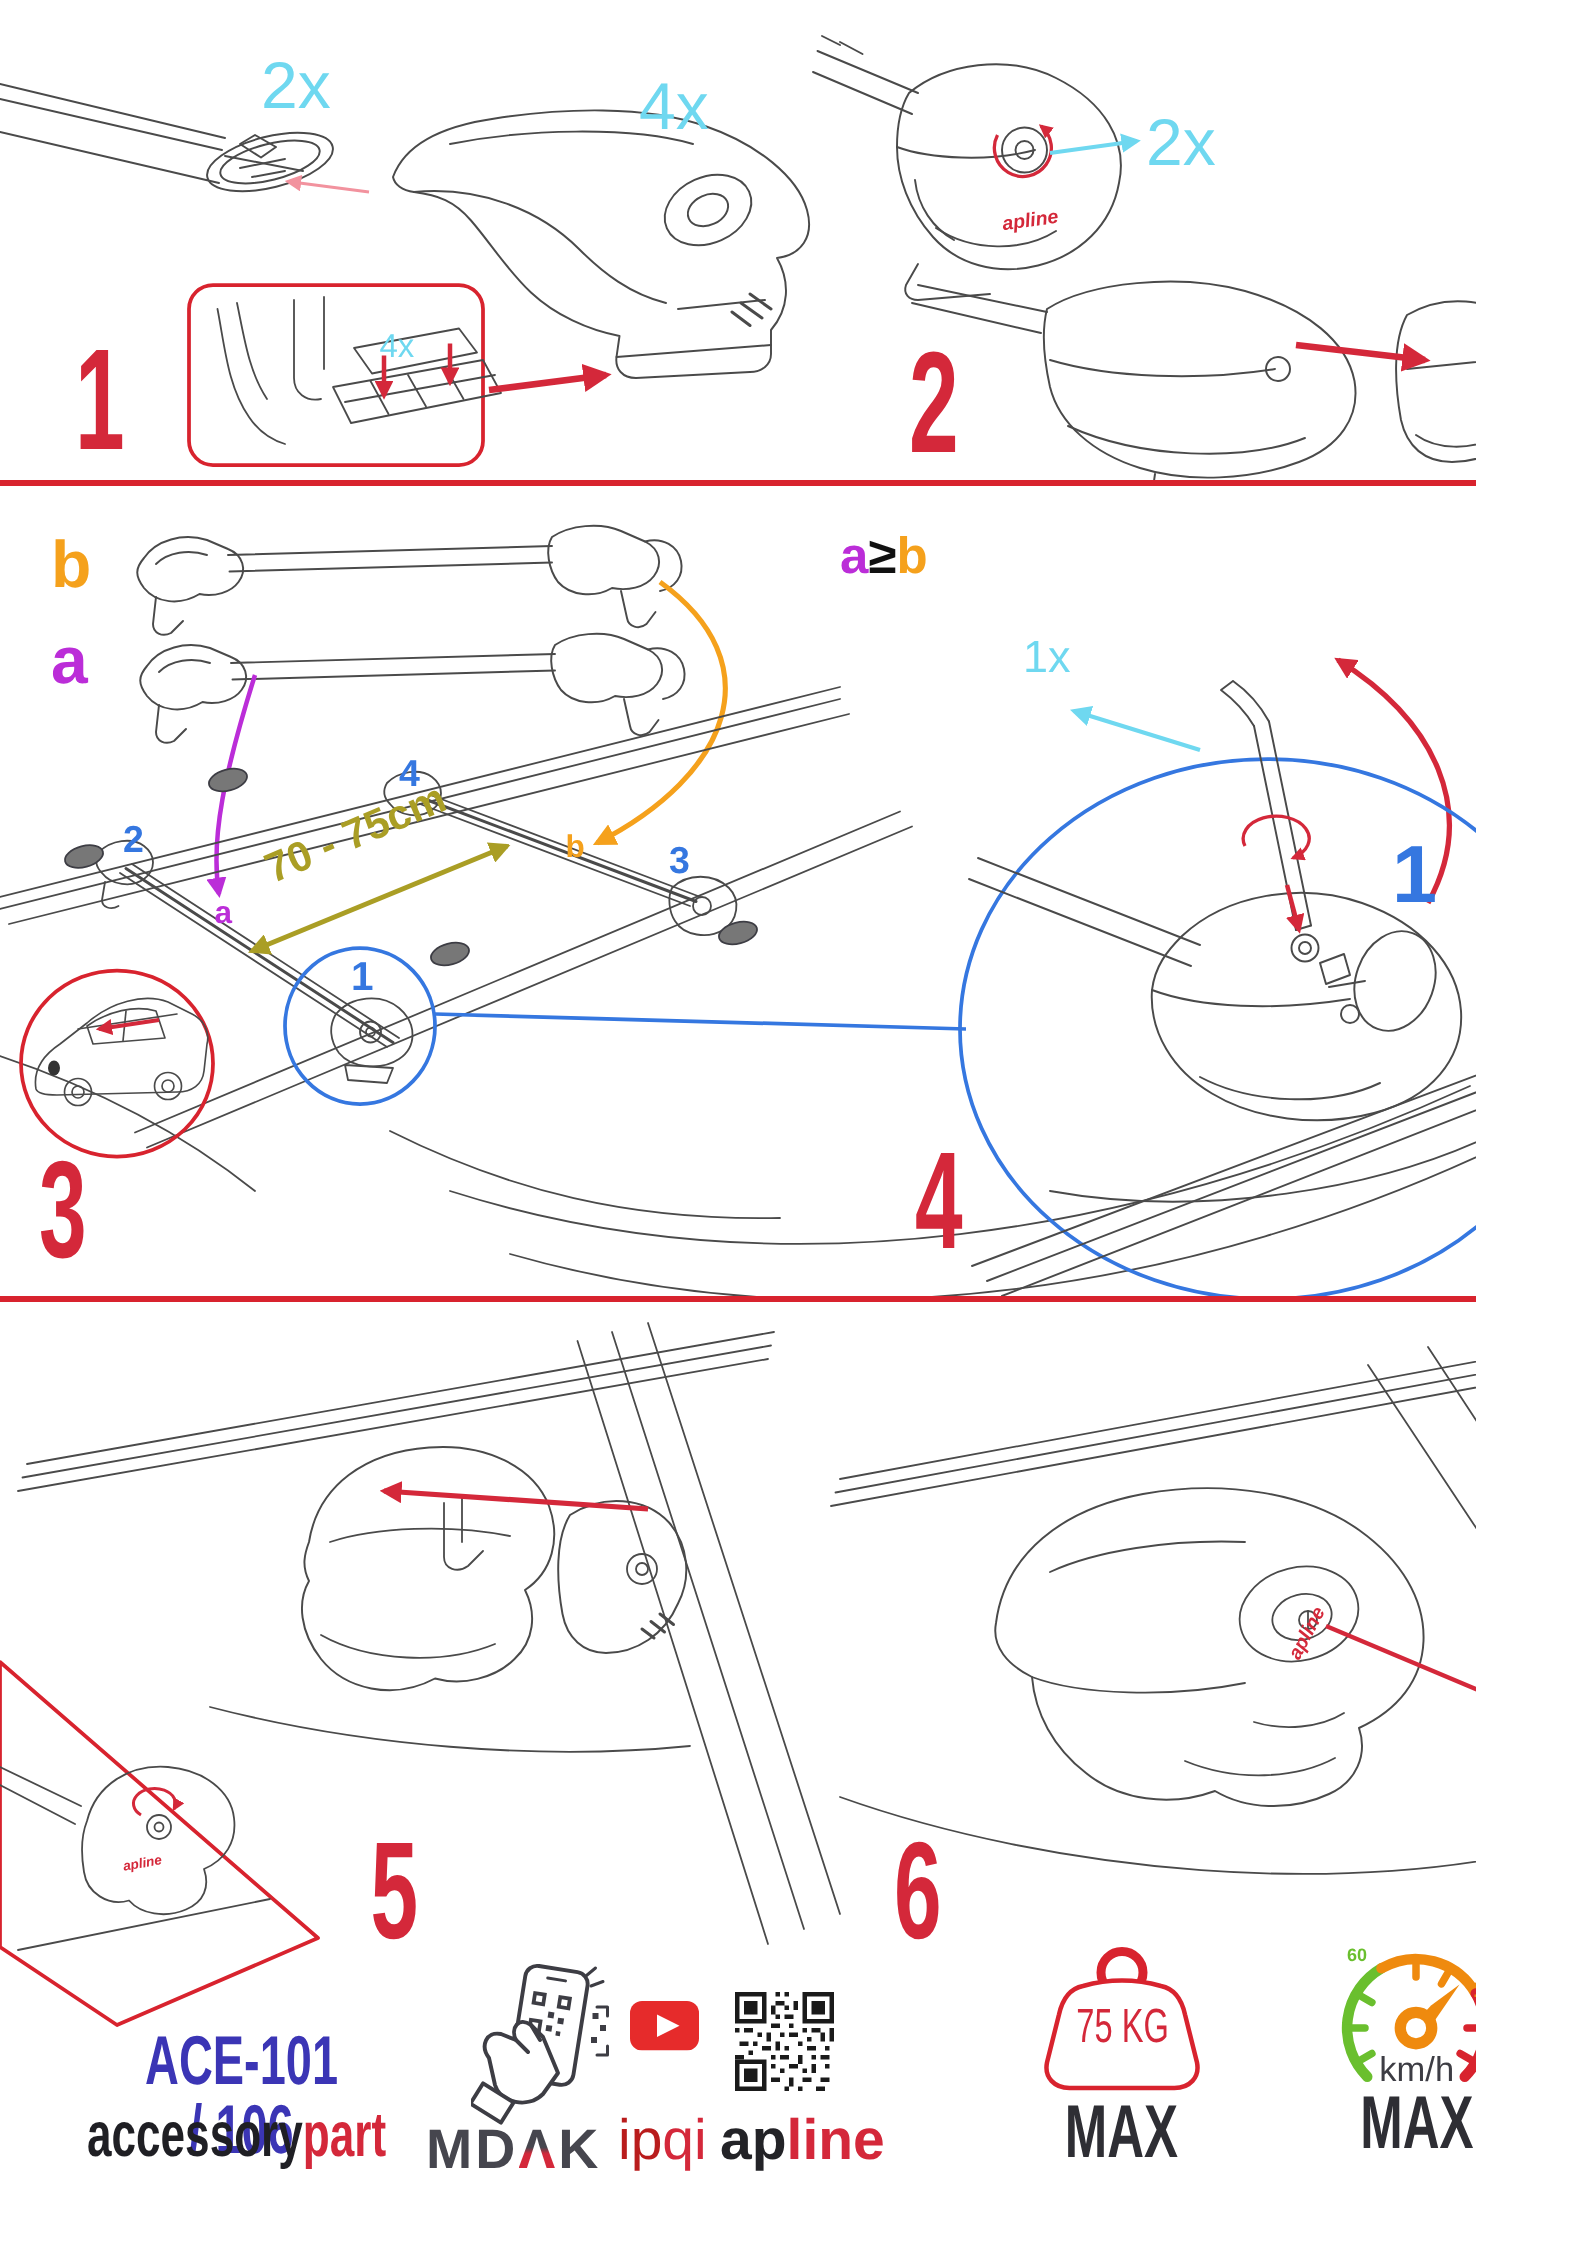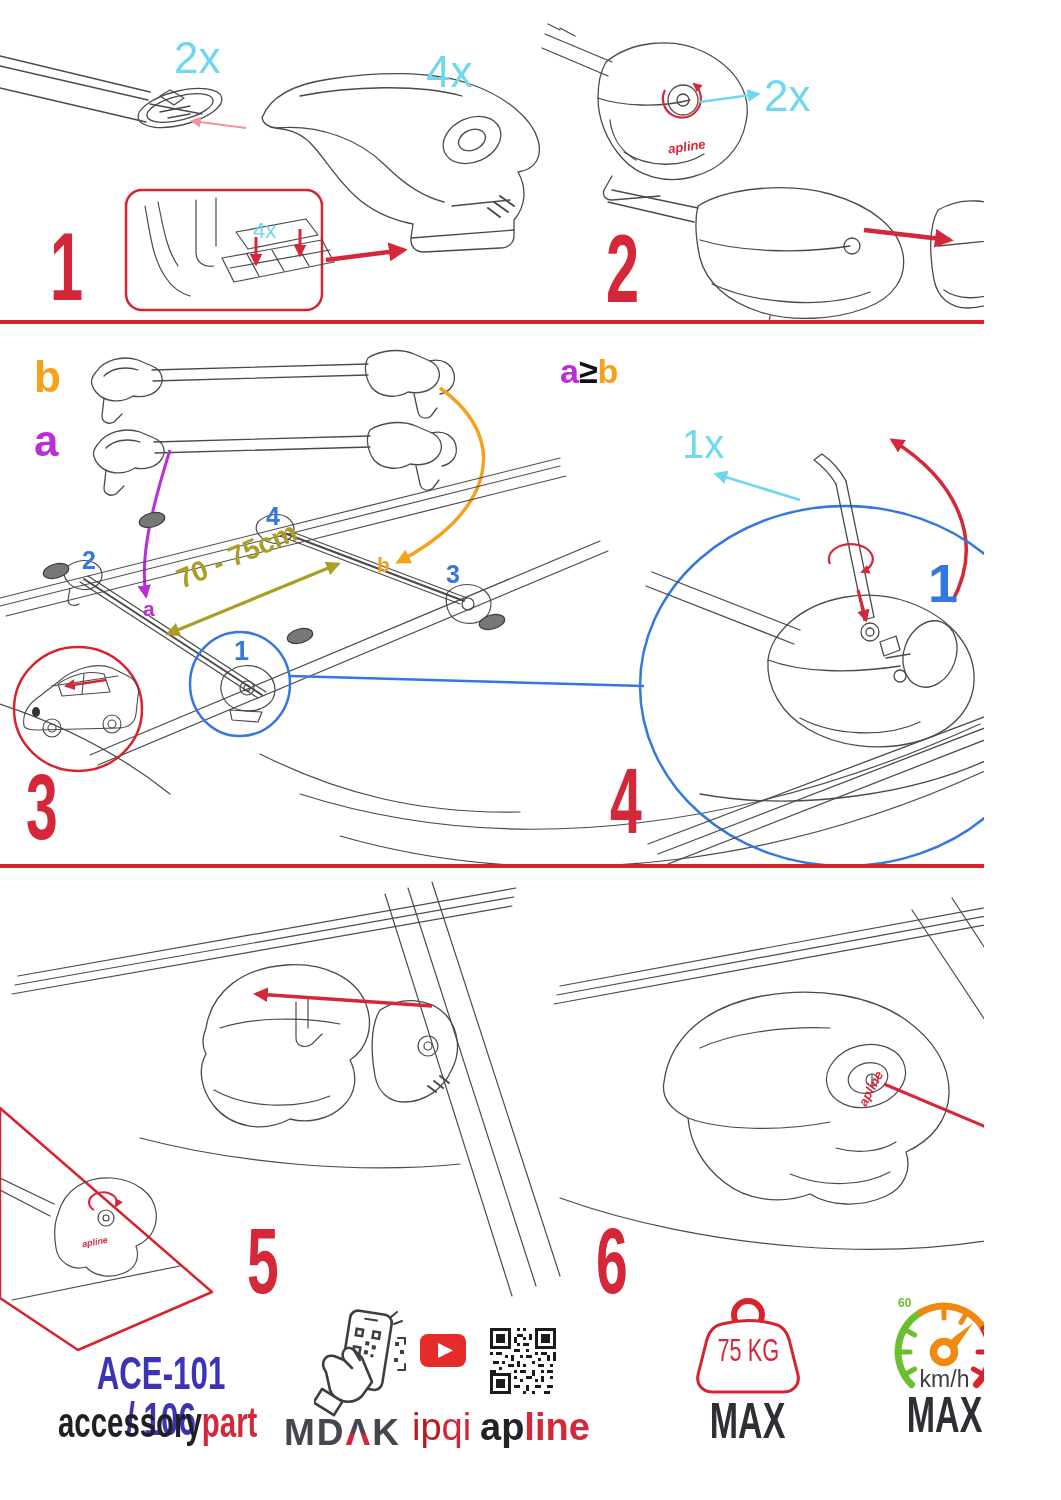--- a/index.html
+++ b/index.html
@@ -253,21 +253,21 @@
   <div class="bluelab" style="left:446px;top:562px;font-size:25px">3</div>
   <div class="bluelab" style="left:234px;top:638px;font-size:27px">1</div>
   <div class="abs" style="left:143px;top:597px;font-size:21px;font-weight:700;color:var(--purple)">a</div>
   <div class="abs" style="left:377px;top:553px;font-size:21px;font-weight:700;color:var(--orange)">b</div>
   <div class="abs" style="left:172px;top:566px;font-size:28px;font-weight:700;color:var(--olive);transform:rotate(-23deg);transform-origin:left top">70 - 75cm</div>
   <div class="num" style="left:26px;top:766px;font-size:92px"><span class="sx">3</span></div>
 
   <div class="cond-row" style="left:560px;top:354px">
     <span style="color:var(--purple)">a</span><span style="color:#111">≥</span><span style="color:var(--orange)">b</span>
   </div>
-  <div class="qty" style="left:682px;top:424px;font-size:40px">1x</div>
+  <div class="qty" style="left:682px;top:424px;font-size:30px">1x</div>
   <div class="bluelab" style="left:928px;top:556px;font-size:54px">1</div>
   <div class="num" style="left:610px;top:760px;font-size:92px"><span class="sx">4</span></div>
 
   <div class="divider" style="top:864px"></div>
 
   <svg class="layer" style="top:868px" width="1061" height="632" viewBox="0 0 1061 632">
     <defs>
       <marker id="ar-r3" viewBox="0 0 10 10" refX="8" refY="5" markerWidth="4.2" markerHeight="4.2" orient="auto-start-reverse">
           <path d="M0,0L10,5L0,10z" fill="#d4283a"></path>
         </marker>

